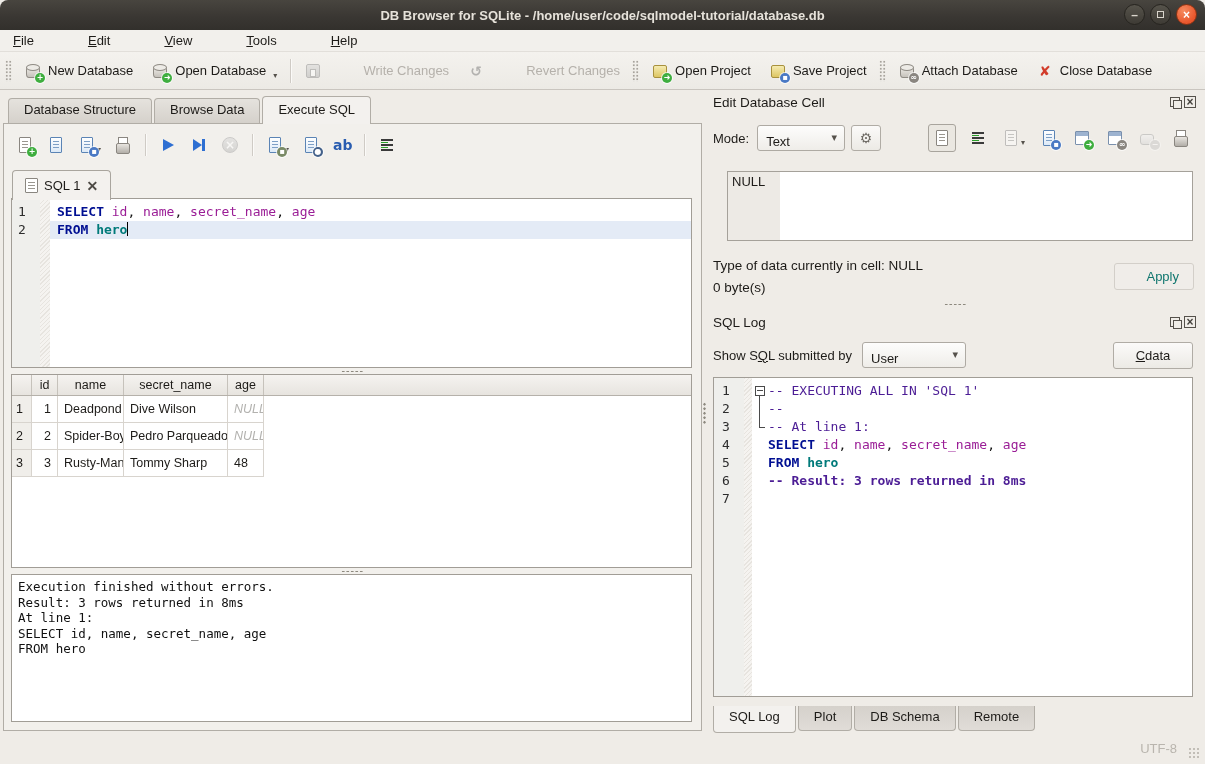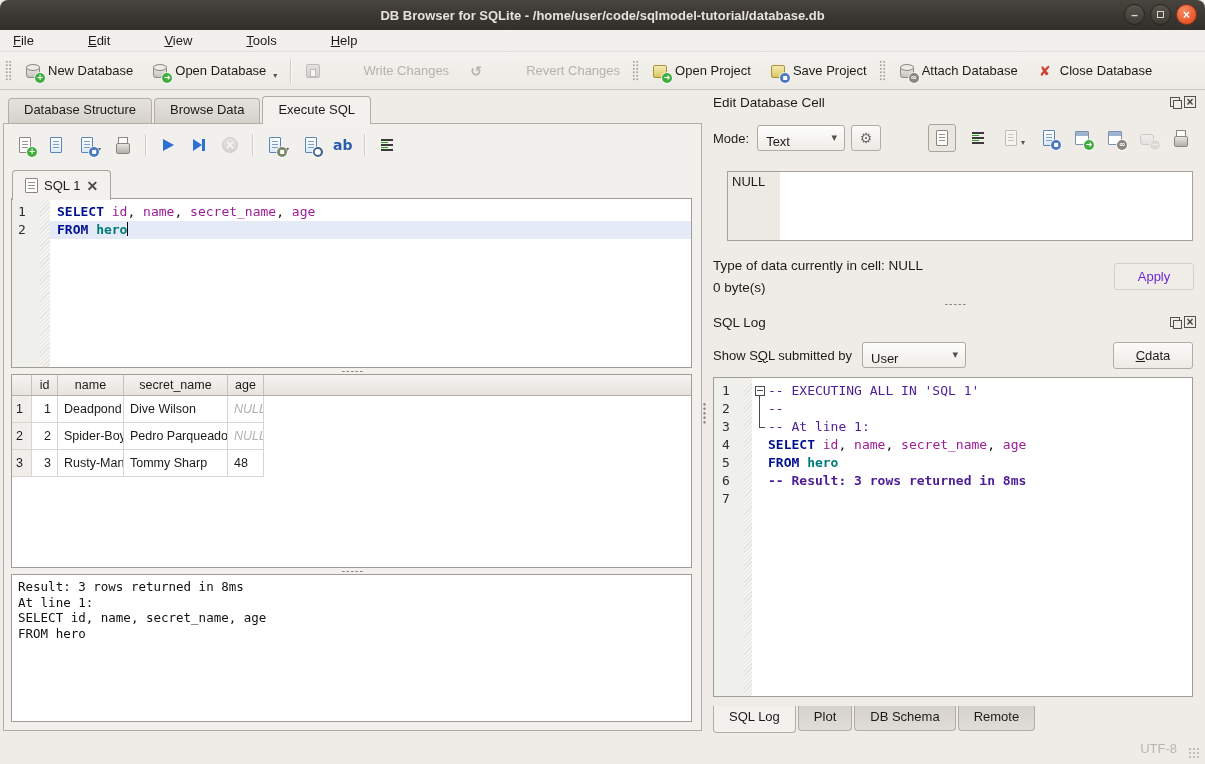--- a/index.html
+++ b/index.html
@@ -139,21 +139,21 @@
   .dock-icons { margin-left:auto; display:flex; gap:4px; align-items:center; }
   .float-ic { width:10px; height:10px; border:1px solid #55514b; position:relative; background:#f0ede8; }
   .float-ic::before { content:''; position:absolute; left:2px; top:2px; right:-3px; bottom:-3px; border:1px solid #55514b; background:#f0ede8; }
   .dock-x { font-size:12px; font-weight:bold; color:#44413c; border:1px solid #55514b; width:12px; height:12px; line-height:10px; text-align:center; background:#f0ede8; }
   .row { position:absolute; display:flex; align-items:center; }
   .combo { height:26px; border:1px solid #aeaaa3; border-radius:3px; background:linear-gradient(#fdfdfc,#efede9);
     display:flex; align-items:center; padding:6px 22px 0 8px; position:relative; white-space:nowrap; }
   .combo::after { content:'▾'; position:absolute; right:7px; top:5px; color:#55514b; font-size:11px; }
   .pushbtn { height:27px; border:1px solid #b0aca5; border-radius:3px; background:linear-gradient(#fbfaf9,#eceae5);
     display:flex; align-items:center; justify-content:center; padding:0 14px; }
-  .pushbtn.disabled { color:#6d28d9; background:#f0ede9; border-color:#d3cfc9; }
+  .pushbtn.disabled { color:#0f766e; background:#f0ede9; border-color:#d3cfc9;justify-content:flex-end; }
   .pushbtn .mn { text-decoration:underline; }
   .gear-btn { width:30px; height:26px; margin-left:6px; }
   .cell-icons { position:absolute; right:10px; top:32px; height:30px; display:flex; align-items:center; gap:11px; }
   .icon-btn.active { border:1px solid #a8a49d; background:#eae7e1; border-radius:3px; padding:4px; }
   .cell-edit { position:absolute; left:20px; right:9px; top:80px; height:70px; border:1px solid #a5a19a; background:#fff; display:flex; }
   .null-strip { width:52px; background:#edeae5; font-size:13px; padding:2px 0 0 4px; flex:none; }
   .cell-info { position:absolute; left:6px; top:164px; font-size:13.5px; line-height:22px; }
   .apply-btn { position:absolute; right:8px; top:172px; width:80px; }
   .dock-split { position:absolute; left:0; right:0; top:209px; height:8px; display:flex; align-items:center; justify-content:center; }
   
@@ -365,20 +365,21 @@
               <div class="cell c2">Rusty-Man</div>
               <div class="cell c3">Tommy Sharp</div>
               <div class="cell c4">48</div>
             </div>
           </div>
       </div>
       <div class="hsplit" style="top:444px">
           <div class="dots-h"></div>
         </div>
       <div class="frame msg-frame" id="msg-pane">
+          <div>Execution finished without errors.</div>
           <div>Result: 3 rows returned in 8ms</div>
           <div>At line 1:</div>
           <div>SELECT id, name, secret_name, age</div>
           <div>FROM hero</div>
         </div>
     </div>
   </div>
 
   <div class="vsplit">
       <div class="dots-v"></div>

